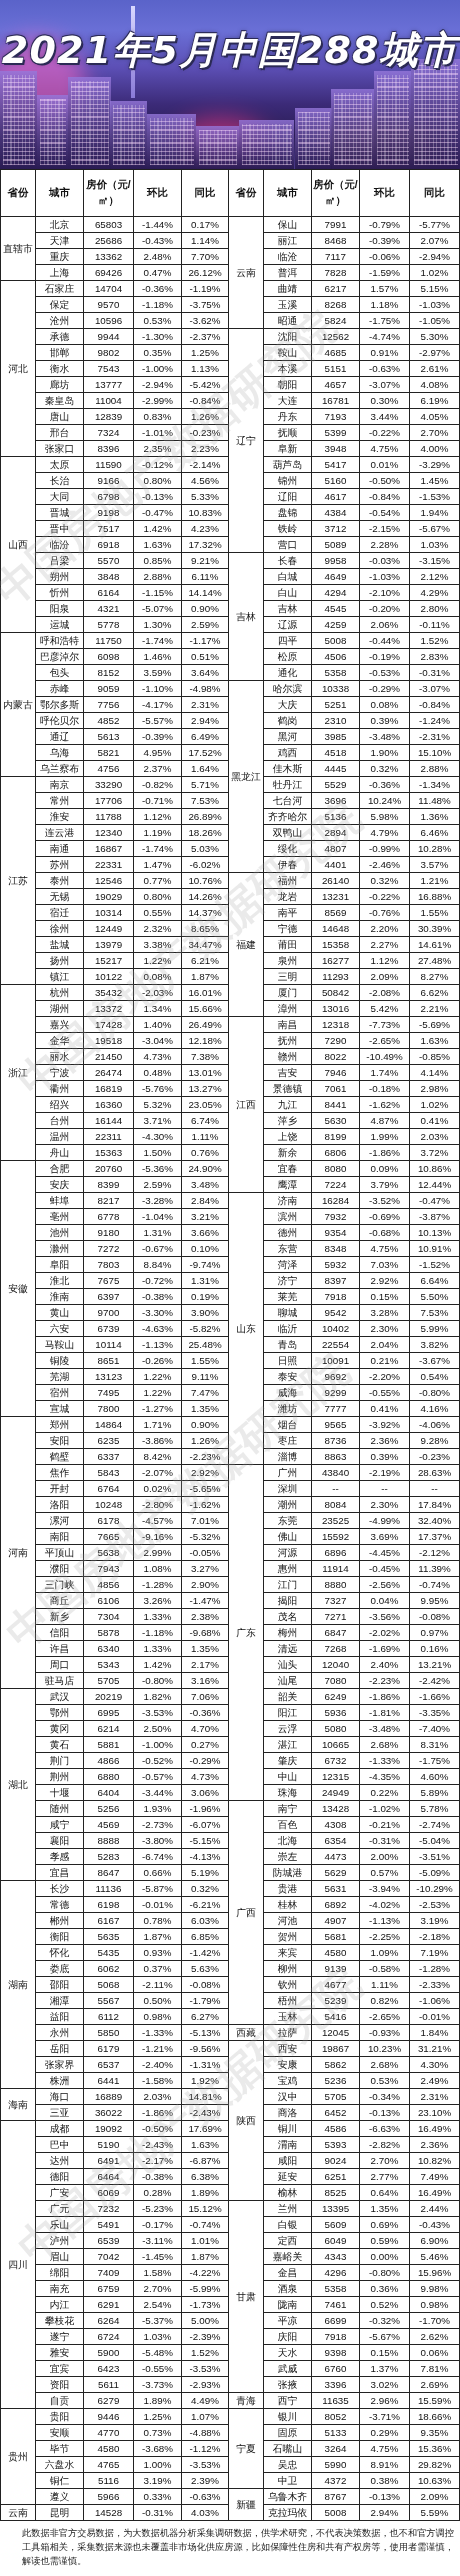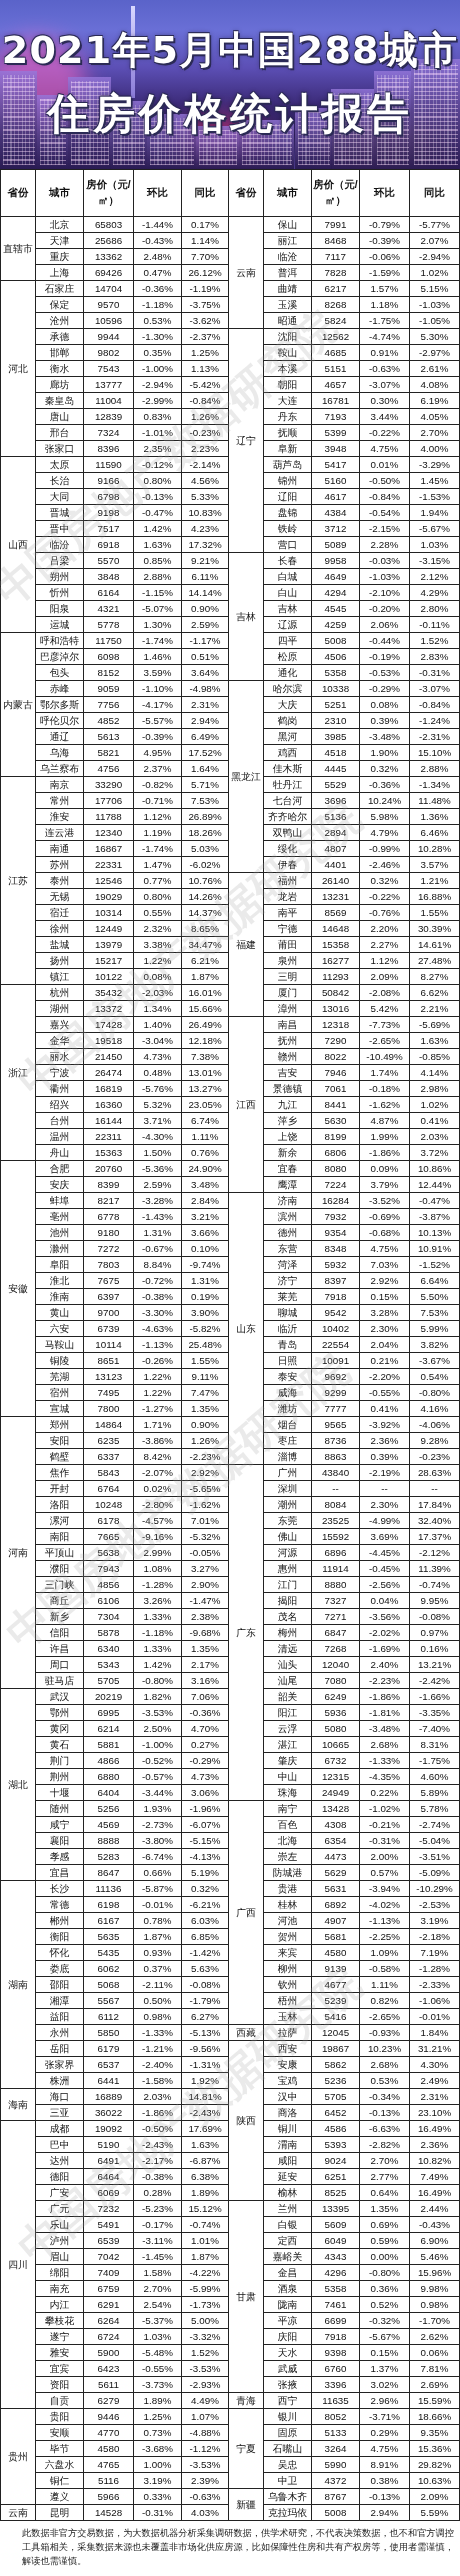--- a/index.html
+++ b/index.html
@@ -1,20 +1,21 @@
 <!DOCTYPE html>
 <html style="font-size:9.8px"><head>
 <meta charset="utf-8">
 <style>
   * { box-sizing: border-box; margin: 0; padding: 0; }
   html, body { width: 460px; background: #ffffff; }
   body { font-family: "DejaVu Sans", "Liberation Sans", sans-serif; color: #111; position: relative; overflow-x: hidden; }
   .banner {
     position: relative; width: 460px; height: 169px; overflow: hidden;
     background: linear-gradient(180deg, #5a63c9 0%, #6a6fd6 18%, #5c4fb5 40%, #3b2a77 62%, #2a1d55 80%, #4b3a8a 100%);
+    font-style: italic;
   }
   .banner .glow { position: absolute; border-radius: 50%; filter: blur(11px); opacity: .55; }
   .banner .bld { position: absolute; bottom: 0; background: linear-gradient(180deg, rgba(150,120,220,.8), rgba(40,25,80,.95)); }
   .banner .bld::after { content: ""; position: absolute; inset: 3.7px 2.5px; background-image: repeating-linear-gradient(0deg, rgba(255,220,255,.45) 0 1.2px, transparent 1.2px 4.3px), repeating-linear-gradient(90deg, rgba(255,255,255,.25) 0 1.2px, transparent 1.2px 3.7px); }
   .banner .tower { position: absolute; left: 131px; top: 6.1px; width: 3.7px; height: 92px; background: linear-gradient(180deg, #d8d8ff, #8a7ad8); }
   .title-line {
     position: absolute; left: 0; width: 460px; text-align: center; font-weight: bold;
     color: #ffffff; letter-spacing: 1.2px;
     text-shadow: 1.8px 1.8px 0 #2b2a55, -0.6px -0.6px 0 #2b2a55, 0.6px -0.6px 0 #2b2a55, -0.6px 0.6px 0 #2b2a55, 0 0 4.9px rgba(0,0,0,.4);
   }
@@ -50,21 +51,20 @@
   <div class="bld" style="left:68px;width:43px;height:92px;"></div>
   <div class="bld" style="left:110px;width:37px;height:68px;"></div>
   <div class="bld" style="left:147px;width:49px;height:55px;"></div>
   <div class="bld" style="left:196px;width:43px;height:43px;"></div>
   <div class="bld" style="left:239px;width:55px;height:49px;"></div>
   <div class="bld" style="left:295px;width:37px;height:61px;"></div>
   <div class="bld" style="left:331px;width:43px;height:80px;"></div>
   <div class="bld" style="left:374px;width:37px;height:98px;"></div>
   <div class="bld" style="left:411px;width:49px;height:110px;"></div>
   <div class="title-line title-1">2021年5月中国288城市</div>
-  <div class="title-line title-2">住房价格统计报告</div>
 </div>
 
 <table class="data">
   <colgroup>
     <col style="width:35px">
       <col style="width:48px">
       <col style="width:50px">
       <col style="width:48px">
       <col style="width:47px">
     <col style="width:35px">
@@ -718,21 +718,21 @@
         <td>2.84%</td>
         <td class="prov" rowspan="17">山东</td>
         <td>济南</td>
         <td>16284</td>
         <td>-3.52%</td>
         <td>-0.47%</td>
       </tr>
       <tr>
         <td>亳州</td>
         <td>6778</td>
-        <td>-1.43%</td>
+        <td>-1.04%</td>
         <td>3.21%</td>
         <td>滨州</td>
         <td>7932</td>
         <td>-0.69%</td>
         <td>-3.87%</td>
       </tr>
       <tr>
         <td>池州</td>
         <td>9180</td>
         <td>1.31%</td>
@@ -1429,21 +1429,21 @@
         <td>5.00%</td>
         <td>平凉</td>
         <td>6699</td>
         <td>-0.32%</td>
         <td>-1.70%</td>
       </tr>
       <tr>
         <td>遂宁</td>
         <td>6724</td>
         <td>1.03%</td>
-        <td>-3.32%</td>
+        <td>-2.39%</td>
         <td>庆阳</td>
         <td>7918</td>
         <td>-5.67%</td>
         <td>2.62%</td>
       </tr>
       <tr>
         <td>雅安</td>
         <td>5900</td>
         <td>-5.48%</td>
         <td>1.52%</td>

